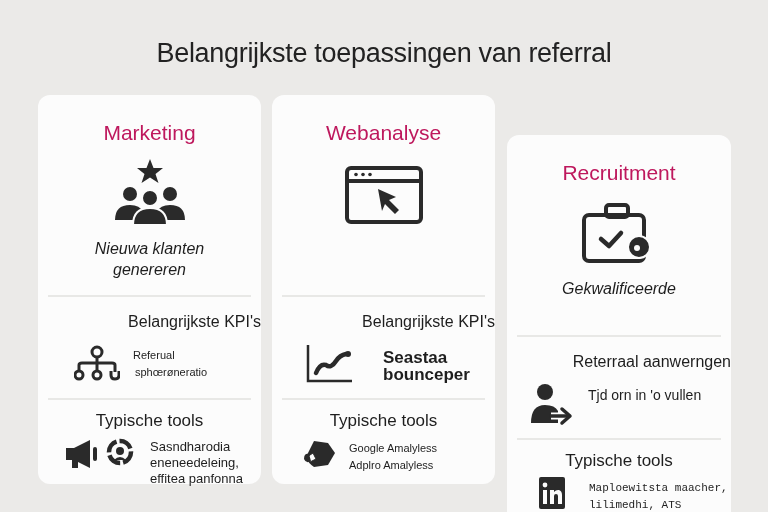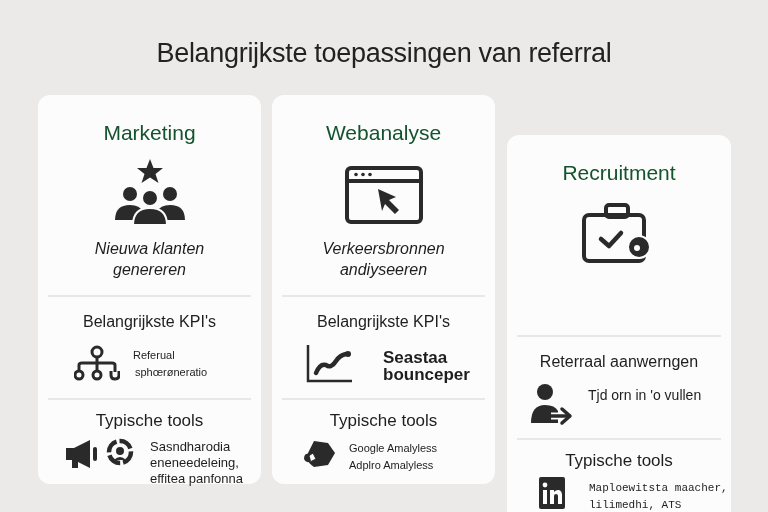--- a/index.html
+++ b/index.html
@@ -18,38 +18,38 @@
     .card {
       position: absolute; top: 95px; height: 389px;
       background: #fcfcfc; border-radius: 12px;
     }
     .card.c1 { left: 38px; width: 223px; }
     .card.c2 { left: 272px; width: 223px; }
     .card.c3 { left: 507px; width: 224px; margin-top: 40px; }
 
     .card-title {
       position: absolute; top: 26px; left: 0; width: 100%;
-      text-align: center; font-size: 21px; color: #14532d;
+      text-align: center; font-size: 21px; color: #be185d;
     }
     .hero-icon { position: absolute; top: 62px; left: 50%; transform: translateX(-50%); }
     .subtitle {
       position: absolute; top: 143px; left: 0; width: 100%;
       text-align: center; font-size: 16px; line-height: 21px; color: #1e1e1e; font-style: italic;
     }
     .divider {
       position: absolute; left: 10px; right: 10px; height: 2px; background: #e8e8e6;
     }
     .divider.d1 { top: 200px; }
     .divider.d2 { top: 303px; }
 
     .section-heading {
       position: absolute; left: 0; width: 100%; text-align: center;
       font-size: 16px; color: #1e1e1e;
     }
-    .section-heading.kpi { top: 218px; }
+    .section-heading.kpi { top: 218px; text-align: right; }
     .section-heading.tools { top: 316px; font-size: 17px; }
 
     .row { position: absolute; left: 0; width: 100%; }
     .row.kpi-row { top: 246px; height: 50px; }
     .row.tools-row { top: 340px; height: 50px; }
     .row .ic { position: absolute; }
     .row .txt { position: absolute; font-size: 11px; line-height: 17px; color: #1e1e1e; }
   </style>
 </head>
 <body>
@@ -124,24 +124,20 @@
     <div class="hero-icon" style="top:70px;">
       <svg width="80" height="60" viewBox="0 0 80 60">
         <rect x="3" y="3" width="74" height="54" rx="4" fill="none" stroke="#2a2a2a" stroke-width="4"></rect>
         <line x1="3" y1="16" x2="77" y2="16" stroke="#2a2a2a" stroke-width="4"></line>
         <circle cx="12" cy="9.5" r="1.8" fill="#2a2a2a"></circle>
         <circle cx="19" cy="9.5" r="1.8" fill="#2a2a2a"></circle>
         <circle cx="26" cy="9.5" r="1.8" fill="#2a2a2a"></circle>
         <polygon points="34,24 52,32 45,35 55,45 51,49 41,39 38,46" fill="#2a2a2a"></polygon>
       </svg>
     </div>
-    <div class="subtitle">
-      <div>Verkeersbronnen</div>
-      <div>andiyseeren</div>
-    </div>
     <div class="divider d1"></div>
     <div class="section-heading kpi">Belangrijkste KPI's</div>
     <div class="row kpi-row">
       <div class="ic" style="left:34px; top:4px;">
         <svg width="48" height="38" viewBox="0 0 48 38">
           <polyline points="2,0 2,36 46,36" fill="none" stroke="#2a2a2a" stroke-width="2.5"></polyline>
           <path d="M10,28 Q14,18 20,20 Q25,24 30,16 Q34,10 40,9" fill="none" stroke="#2a2a2a" stroke-width="4.5" stroke-linecap="round"></path>
           <circle cx="42" cy="9" r="3" fill="#2a2a2a"></circle>
         </svg>
       </div>
@@ -172,20 +168,21 @@
     <div class="hero-icon" style="top:68px;">
       <svg width="76" height="62" viewBox="0 0 76 62">
         <rect x="25" y="2" width="22" height="12" rx="3" fill="none" stroke="#2a2a2a" stroke-width="4"></rect>
         <rect x="3" y="12" width="60" height="46" rx="5" fill="none" stroke="#2a2a2a" stroke-width="4"></rect>
         <polyline points="20,36 28,43 40,30" fill="none" stroke="#2a2a2a" stroke-width="4.5" stroke-linecap="round" stroke-linejoin="round"></polyline>
         <circle cx="58" cy="44" r="11" fill="#2a2a2a" stroke="#fcfcfc" stroke-width="2"></circle>
         <circle cx="56" cy="45" r="3" fill="#fcfcfc"></circle>
       </svg>
     </div>
     <div class="subtitle">
+      <div>Gekwalificeerde</div>
     </div>
     <div class="divider d1"></div>
     <div class="section-heading kpi">Reterraal aanwerngen</div>
     <div class="row kpi-row">
       <div class="ic" style="left:22px; top:2px;">
         <svg width="48" height="44" viewBox="0 0 48 44">
           <circle cx="16" cy="9" r="8" fill="#2a2a2a"></circle>
           <path d="M2,40 Q2,22 16,22 Q26,22 29,28 L29,40 Z" fill="#2a2a2a"></path>
           <path d="M22,33 L40,33" stroke="#fcfcfc" stroke-width="7"></path>
           <path d="M22,33 L40,33" stroke="#2a2a2a" stroke-width="3.5" stroke-linecap="round"></path>

